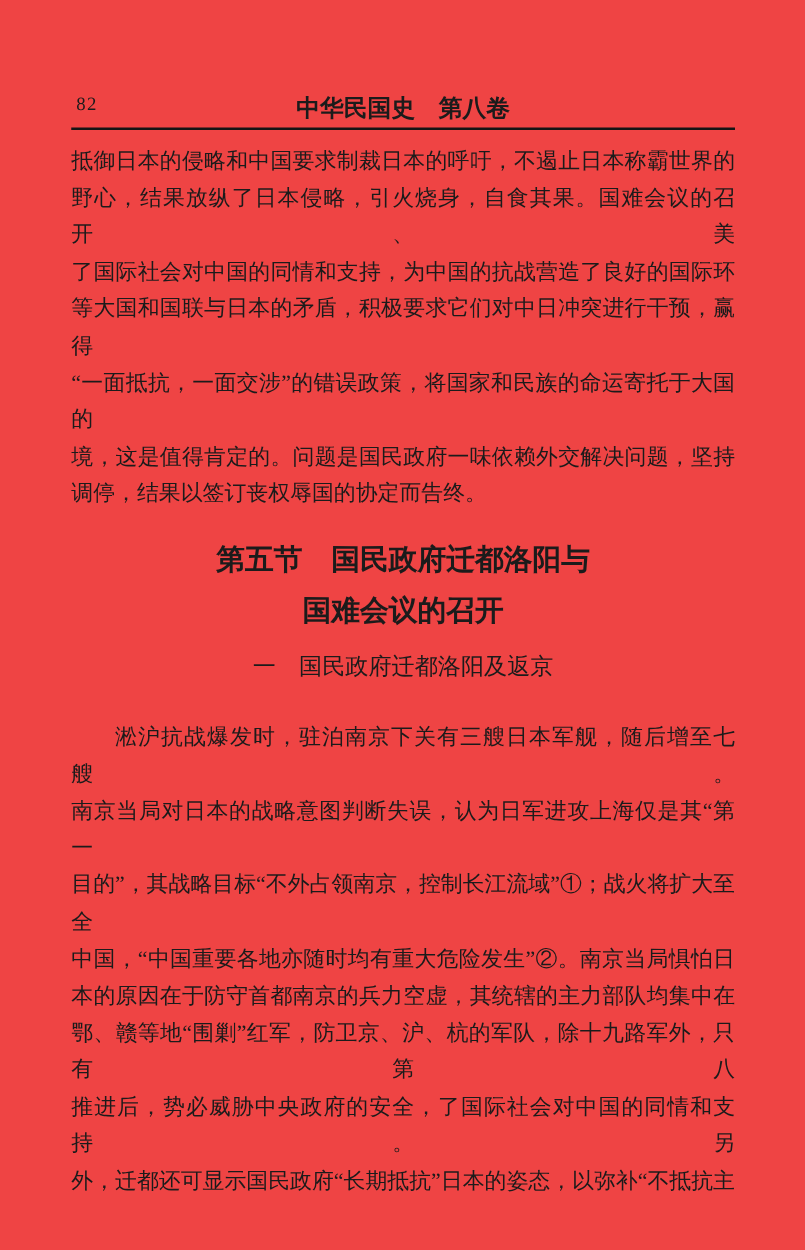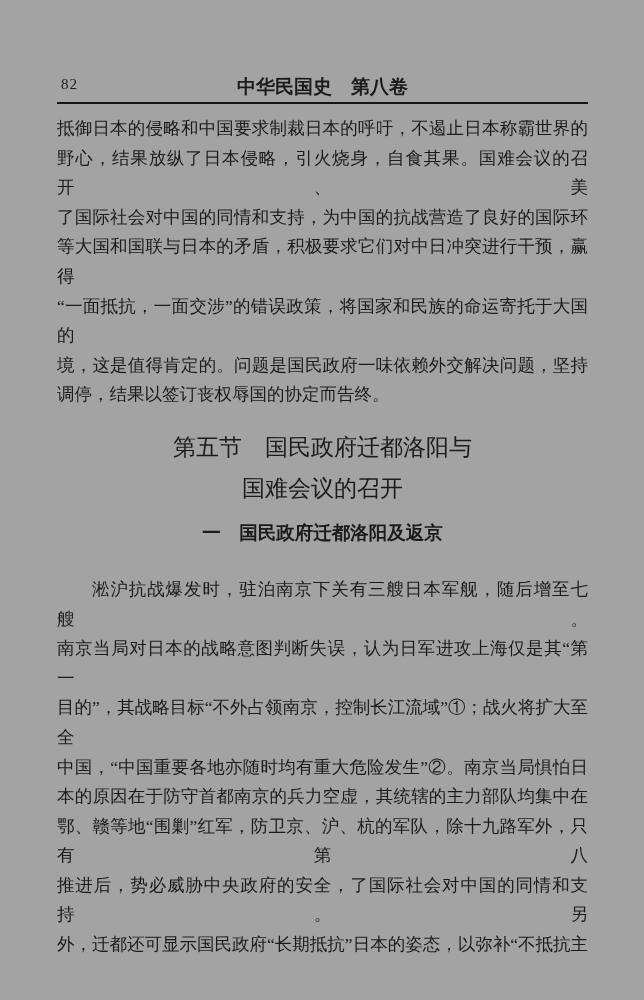--- a/index.html
+++ b/index.html
@@ -5,21 +5,21 @@
   html, body {
     margin: 0;
     padding: 0;
     background: #e8e8e8;
   }
   .page {
     position: relative;
     width: 644px;
     height: 1000px;
     margin: 0 auto;
-    background: #a3a3a3;
+    background: #ef4444;
     color: #1b1b1b;
     font-family: "Liberation Serif", "DejaVu Serif", serif;
     overflow: hidden;
   }
   .content {
     position: absolute;
     left: 57px;
     right: 56px;
     top: 0;
   }
@@ -71,30 +71,30 @@
   }
   .line.indent {
     text-indent: 2em;
   }
   
   .section-heading {
     margin-top: 17px;
     text-align: center;
     font-size: 23px;
     line-height: 41px;
-    font-weight: normal;
+    font-weight: bold;
   }
   .subsection-heading {
     margin-top: 11px;
     margin-bottom: 27px;
     text-align: center;
     font-family: "Liberation Sans", "DejaVu Sans", sans-serif;
     font-size: 18.5px;
     line-height: 26px;
-    font-weight: bold;
+    font-weight: normal;
   }
 </style>
 </head>
 <body>
 
 <div class="page">
   <div class="content">
 
     <div class="running-header">
       <span class="page-number">82</span>

